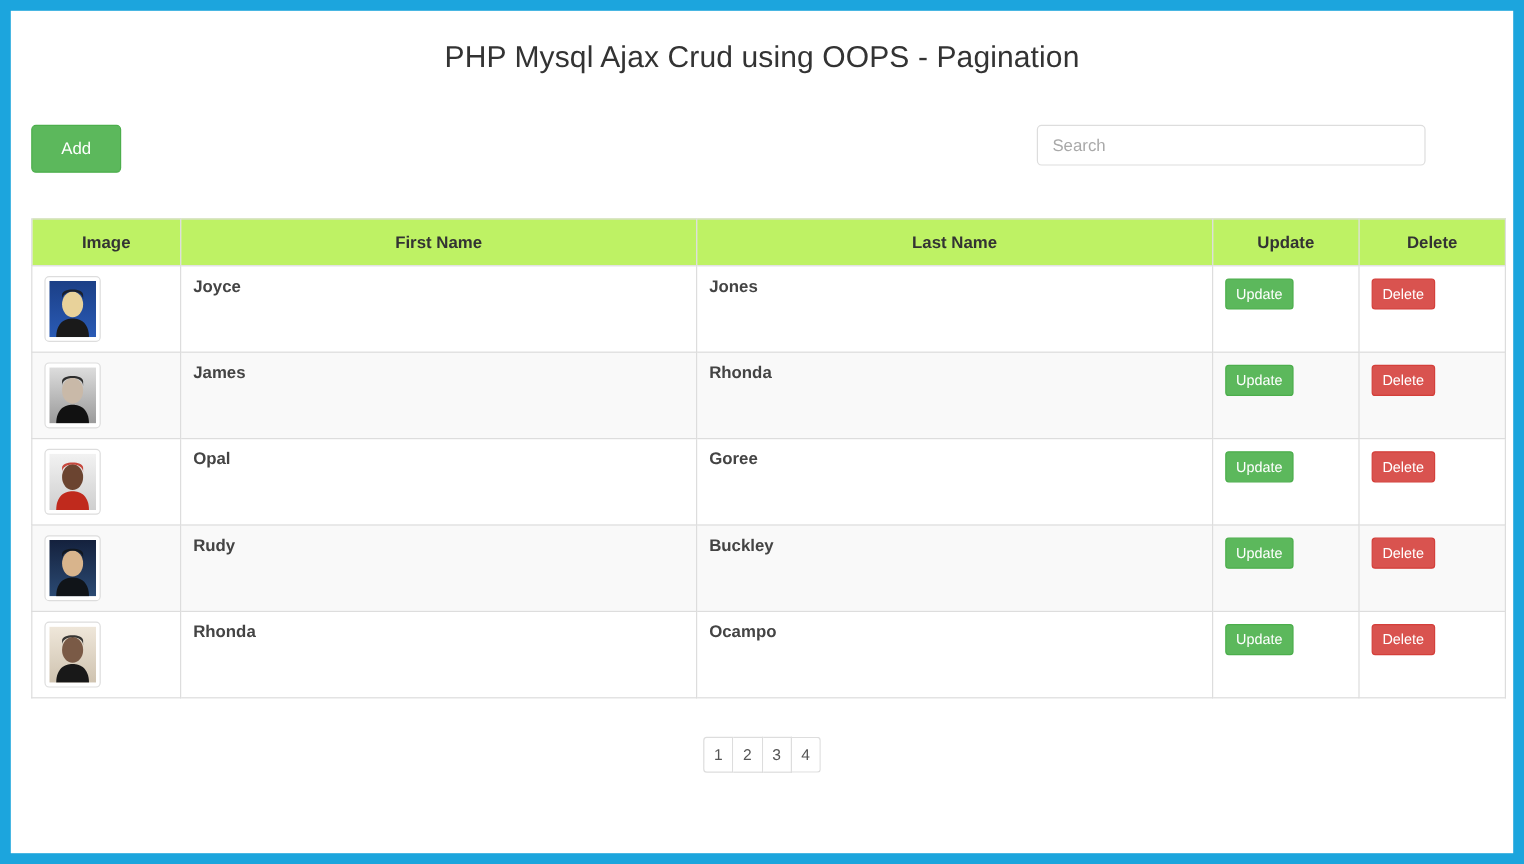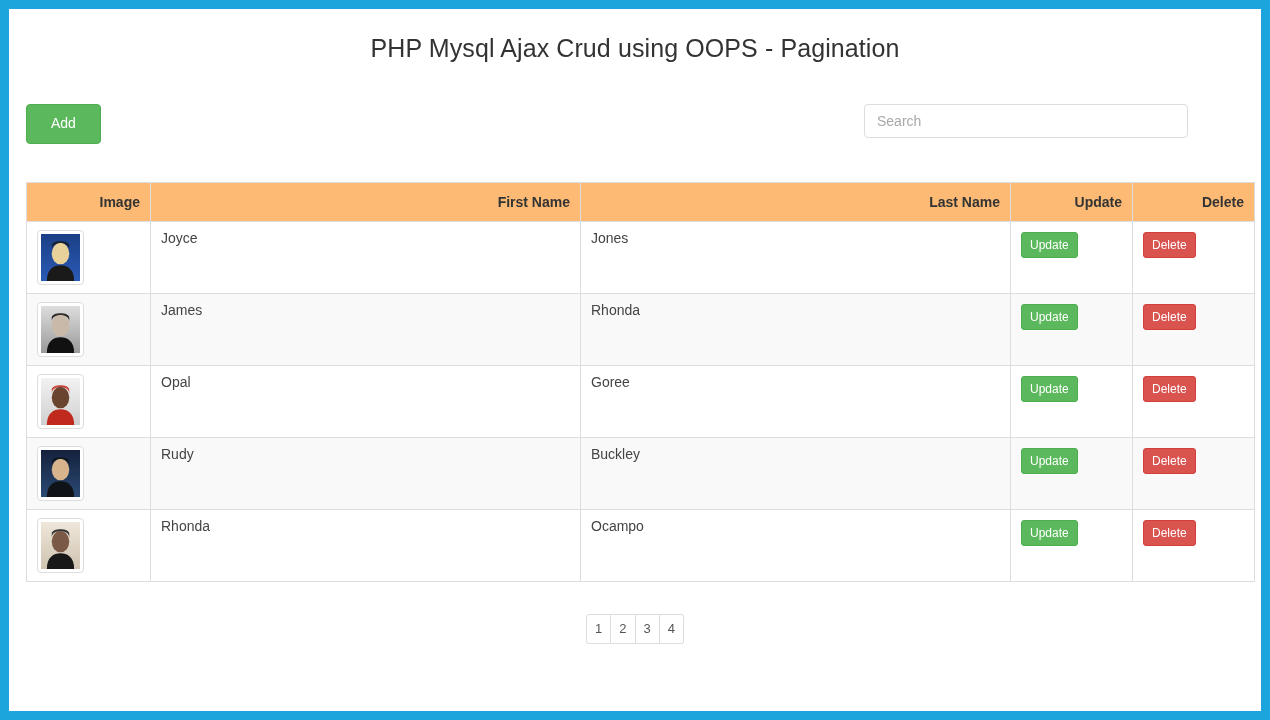--- a/index.html
+++ b/index.html
@@ -73,47 +73,47 @@
   .search-input::placeholder { color: #a9a9a9; }
 
   .table-wrap { margin-top: 38px; }
   table.data-table {
     width: 100%;
     border-collapse: collapse;
     border: 1px solid #dddddd;
     table-layout: fixed;
   }
   table.data-table th {
-    background: #fdba74;
+    background: #bef264;
     border: 1px solid #dddddd;
     font-size: 14px;
     font-weight: bold;
     color: #333333;
-    text-align: right;
+    text-align: center;
     padding: 11px 10px;
     vertical-align: middle;
   }
   table.data-table td {
     border: 1px solid #dddddd;
     font-size: 14px;
     color: #444444;
     padding: 8px 10px;
     vertical-align: top;
     height: 67px;
   }
   table.data-table tbody tr:nth-child(even) td { background: #f9f9f9; }
   table.data-table tbody tr:nth-child(odd) td { background: #ffffff; }
 
   .col-image { width: 124px; }
   .col-first { width: 430px; }
   .col-last  { width: 430px; }
   .col-update{ width: 122px; }
   .col-delete{ width: 122px; }
 
-  td.cell-name { padding-top: 10px; }
+  td.cell-name { padding-top: 10px; font-weight: bold; }
 
   .thumb {
     width: 47px;
     height: 55px;
     border: 1px solid #dddddd;
     border-radius: 4px;
     background: #ffffff;
     padding: 3px;
     display: block;
   }

